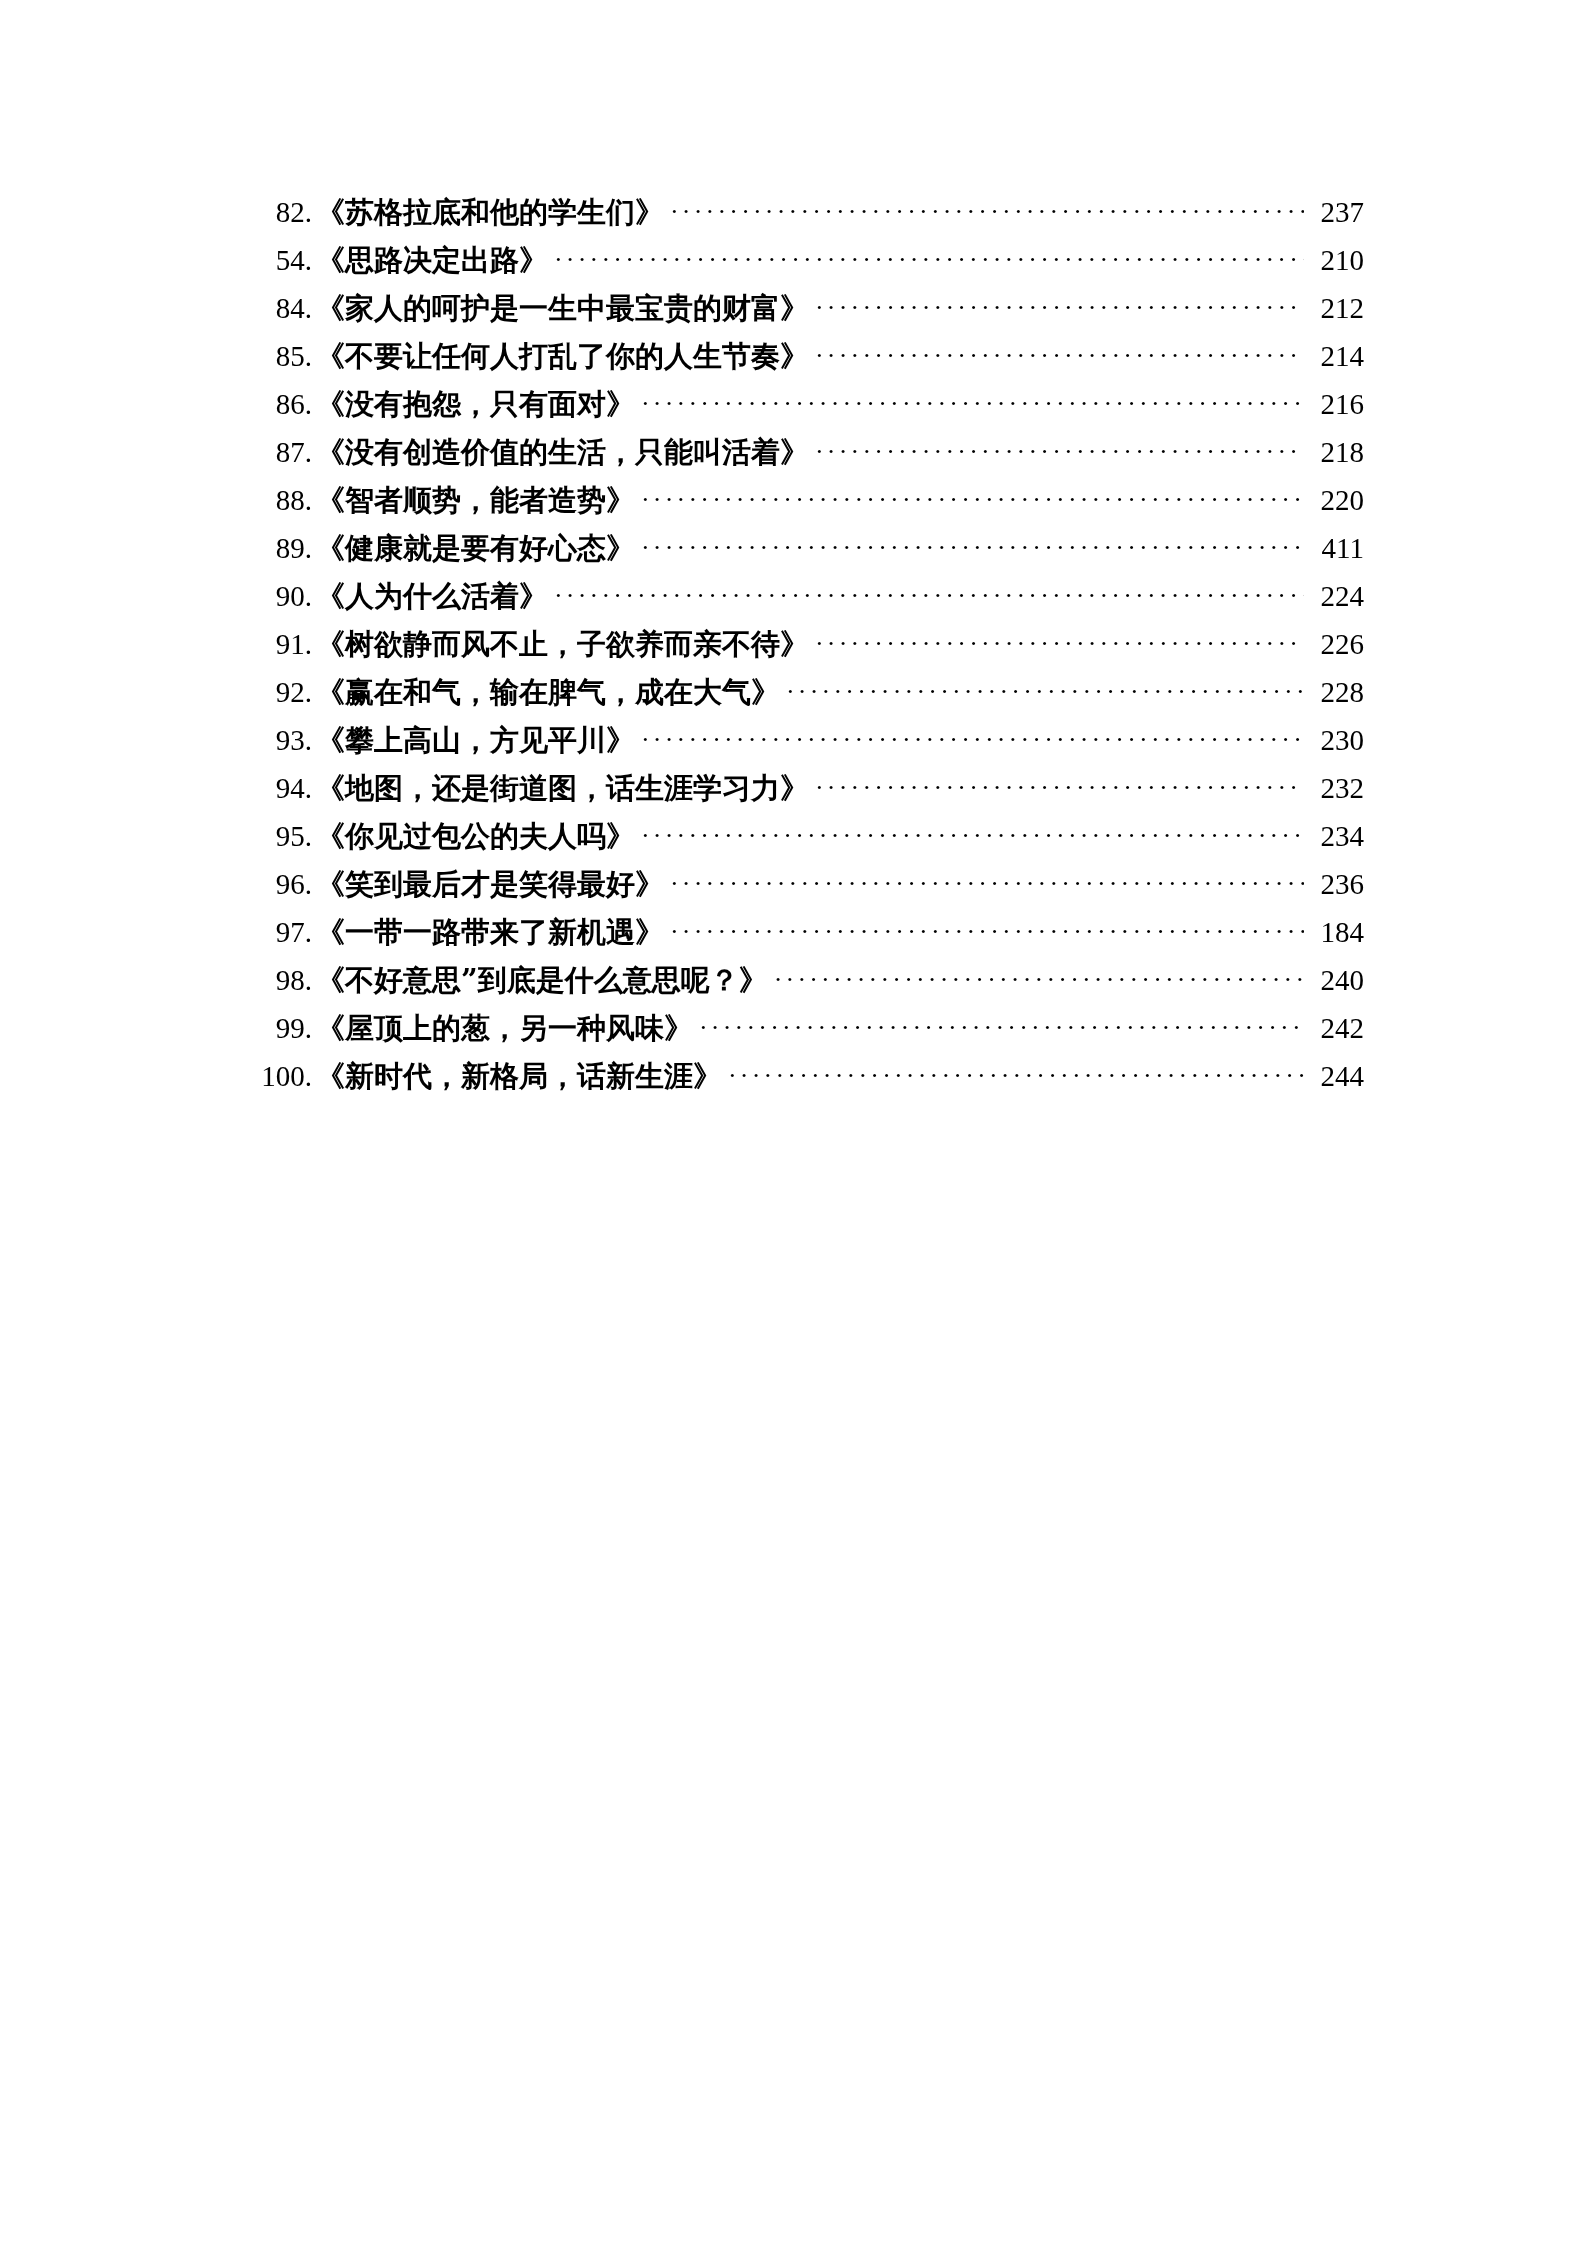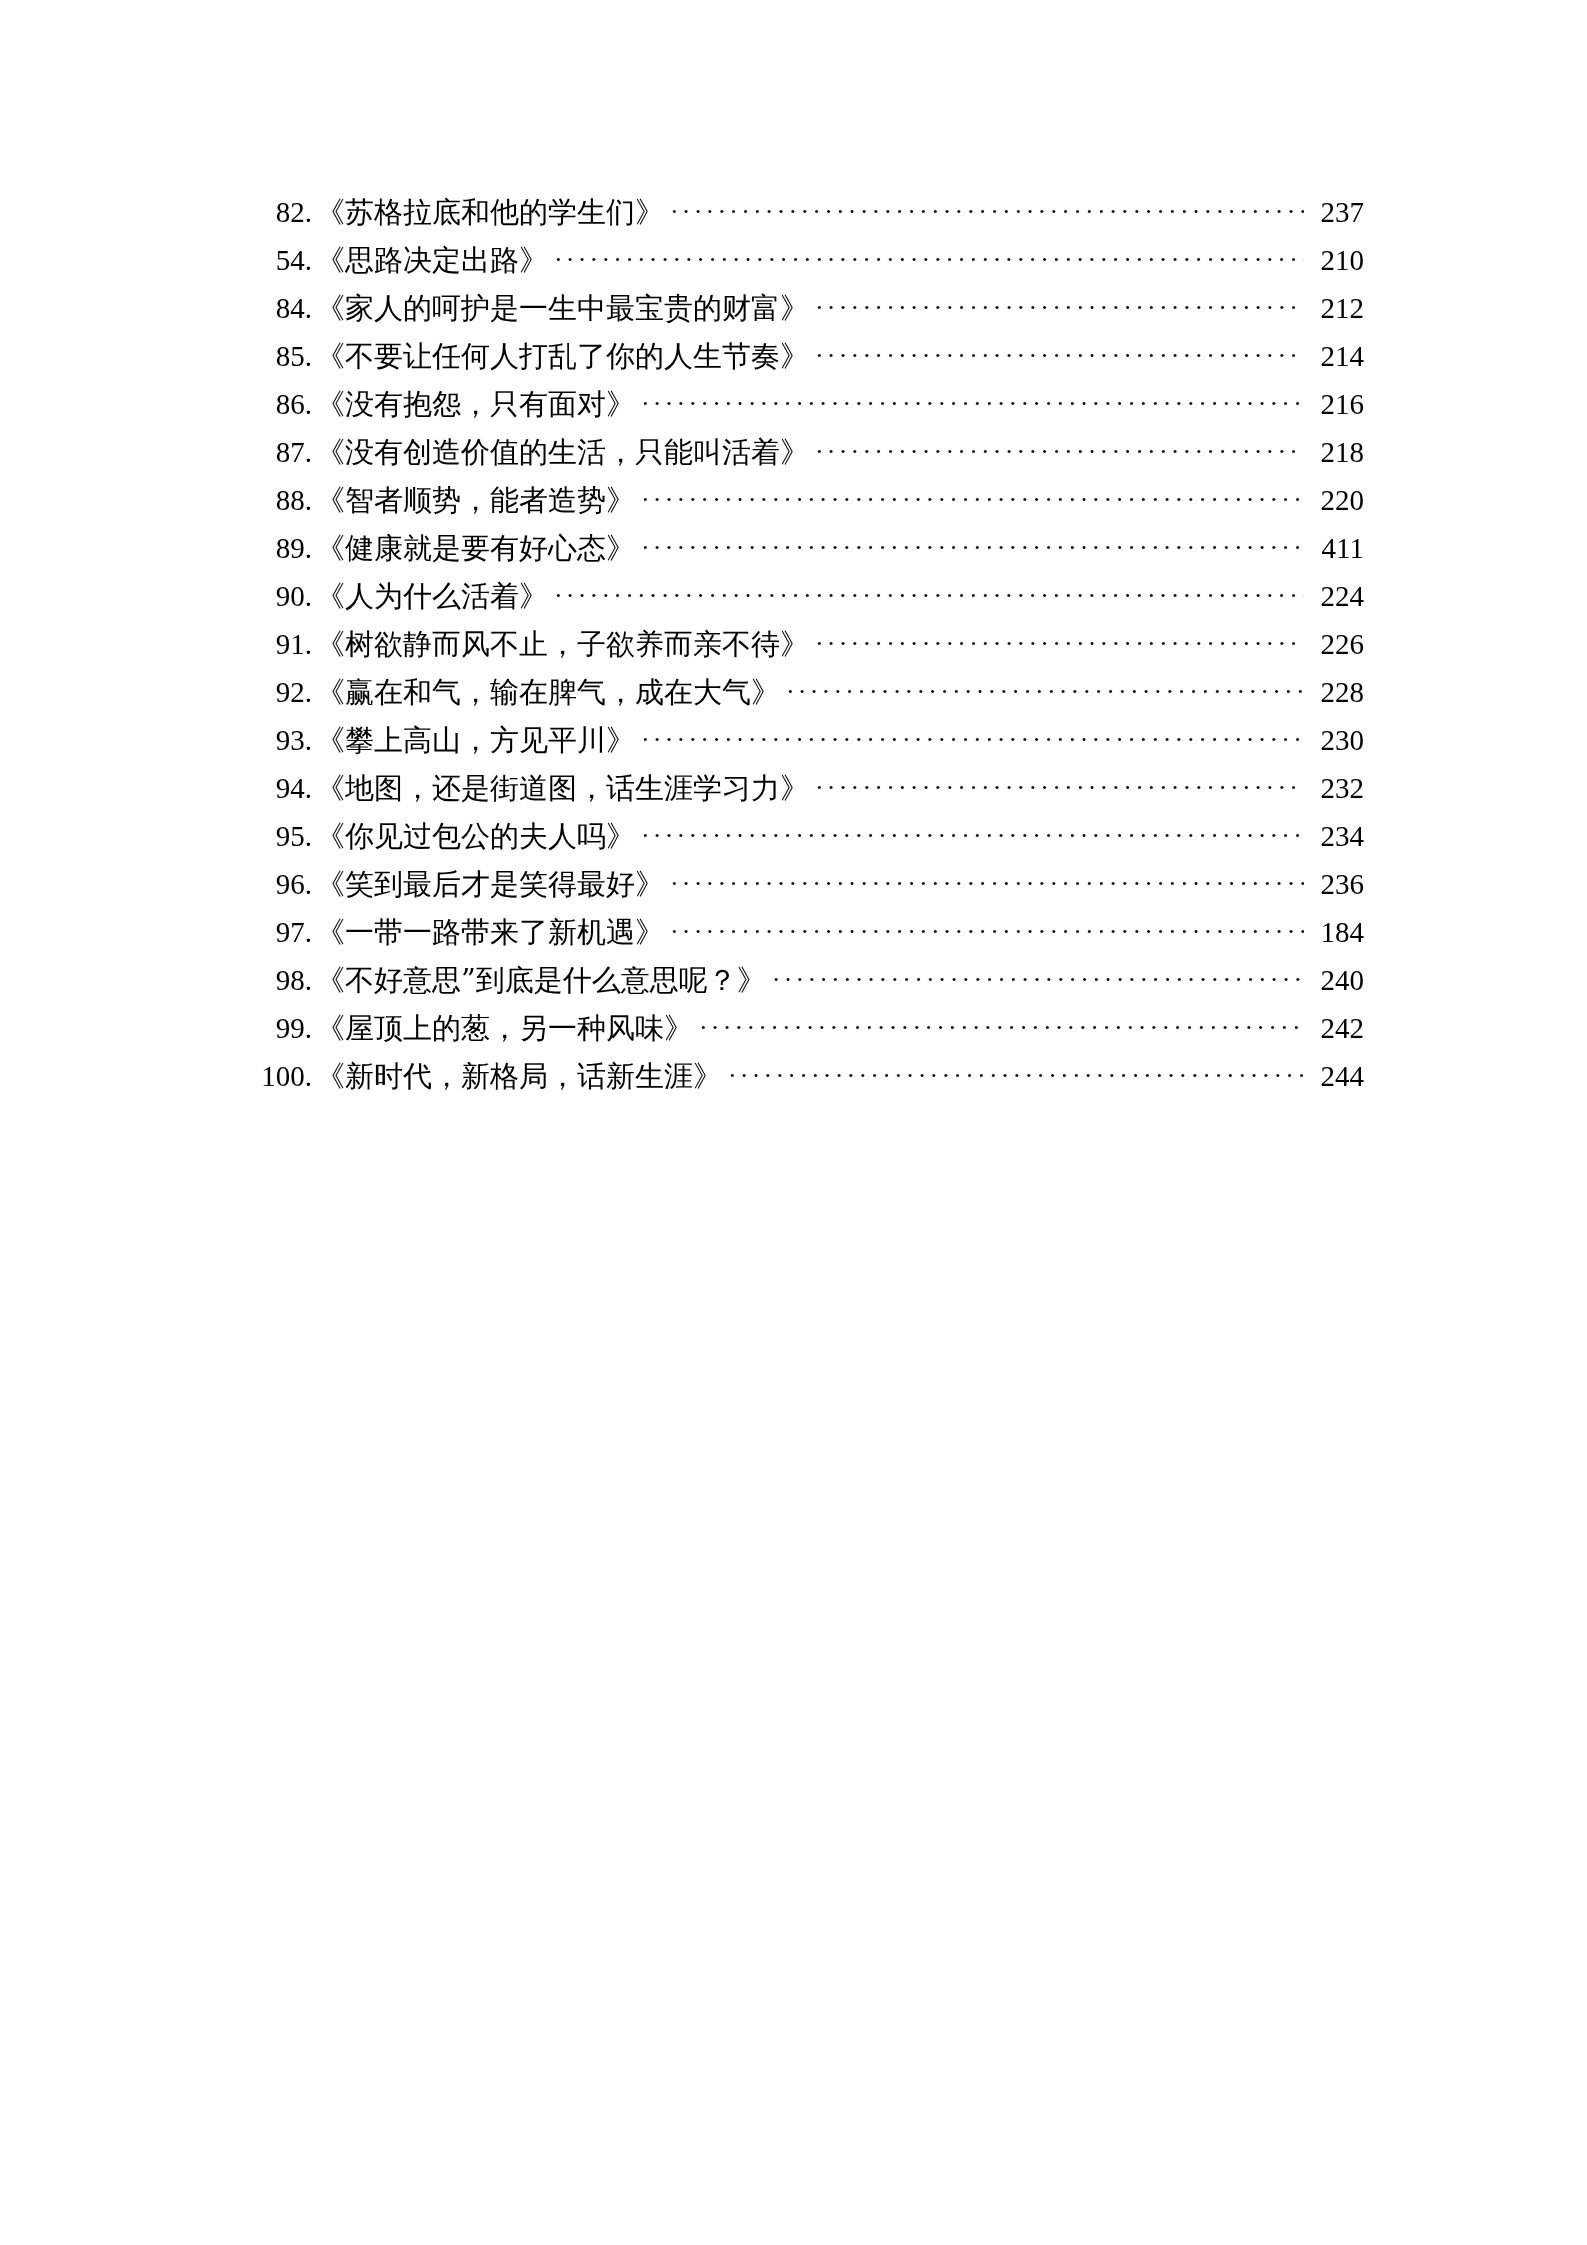--- a/index.html
+++ b/index.html
@@ -43,20 +43,21 @@
     text-align: right;
     width: 68px;
     padding-right: 4px;
     font-family: "Liberation Serif", "DejaVu Serif", serif;
   }
   .toc-title {
     flex: 0 0 auto;
     padding-right: 6px;
     font-family: "DejaVu Serif", "Liberation Serif", serif;
     letter-spacing: 0px;
+    font-weight: bold;
   }
   .toc-dots {
     flex: 1 1 auto;
     overflow: hidden;
     white-space: nowrap;
     font-size: 26px;
     line-height: 47px;
     letter-spacing: 3.2px;
     color: #000;
     position: relative;

